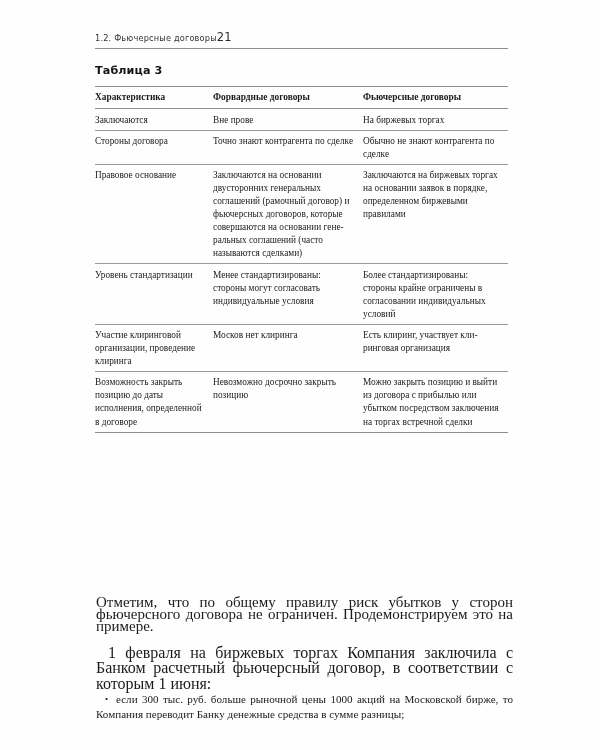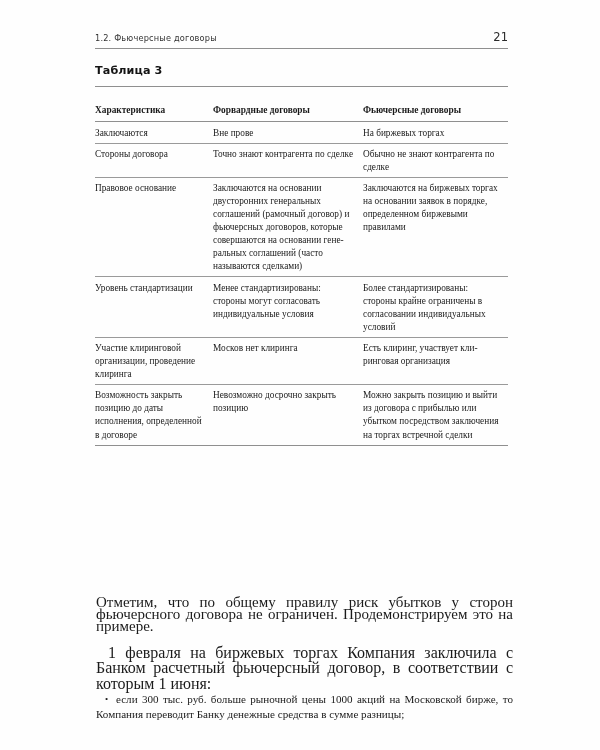--- a/index.html
+++ b/index.html
@@ -26,21 +26,20 @@
   }
 
   
   .running-head {
     position: absolute;
     left: 95px;
     top: 30px;
     width: 413px;
     display: flex;
     align-items: baseline;
-    justify-content: space-between;
   }
   .running-head-title {
     font-family: "DejaVu Sans", sans-serif;
     font-size: 8.2px;
     letter-spacing: 0.18px;
     color: #333333;
     font-weight: 400;
   }
   .running-head-folio {
     font-family: "DejaVu Sans", sans-serif;
@@ -89,21 +88,21 @@
     font-size: 9.3px;
     line-height: 13.05px;
     padding: 3.2px 8px 4.6px 0;
     hyphens: manual;
   }
   .cmp-table thead th {
     font-weight: 700;
     font-size: 9.4px;
     border-top: 1.1px solid #8f8f8f;
     border-bottom: 1.1px solid #8f8f8f;
-    padding-top: 17px;
+    padding-top: 4px;
     padding-bottom: 4.4px;
   }
   .cmp-table tbody td {
     border-bottom: 0.85px solid #9a9a9a;
     padding-top: 4.2px;
     padding-bottom: 3px;
   }
   .cmp-table tbody tr:last-child td {
     border-bottom: 1.1px solid #8f8f8f;
   }

